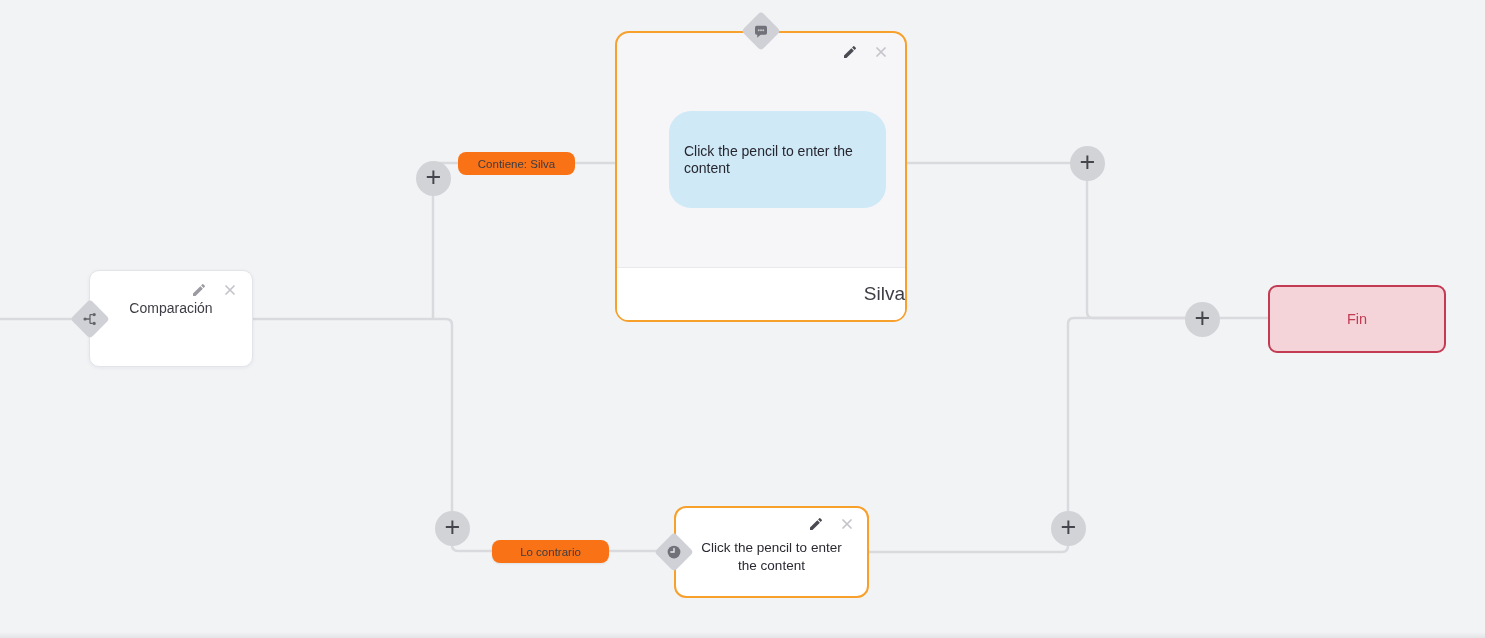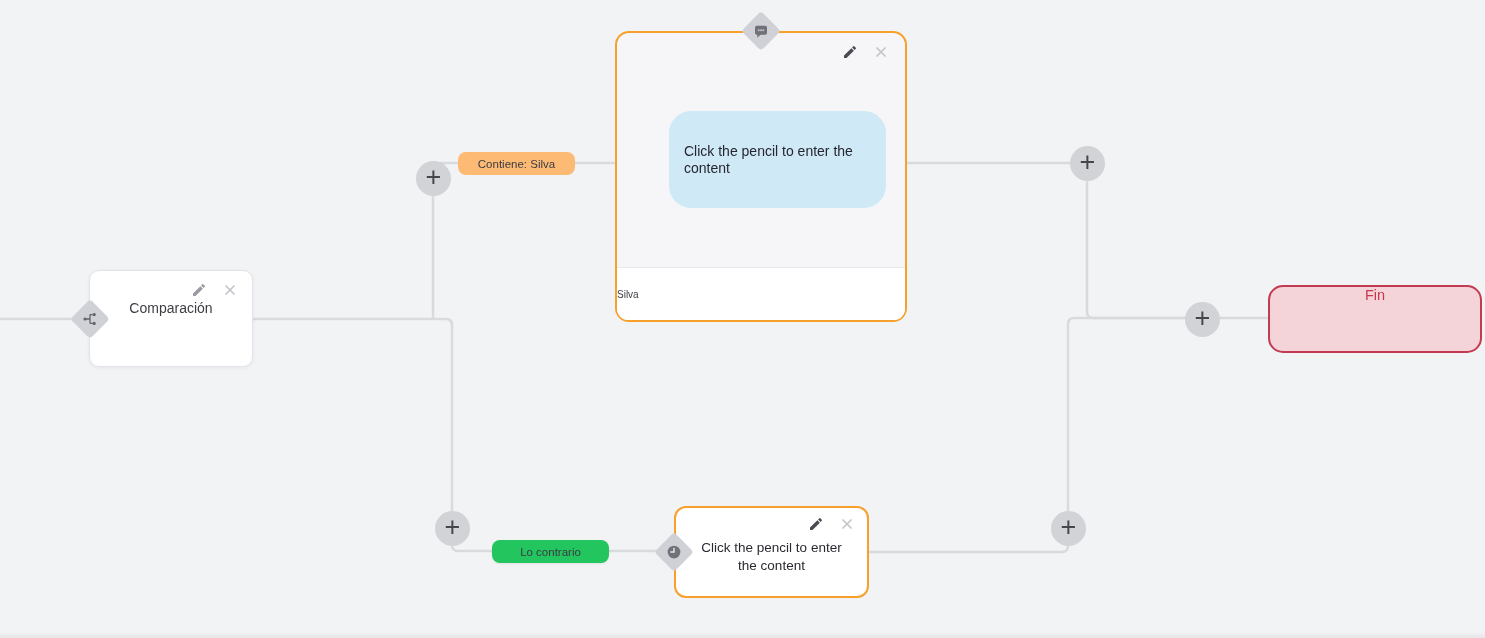--- a/index.html
+++ b/index.html
@@ -31,22 +31,22 @@
     cursor:pointer;user-select:none;
   }
 
   
   .pill{
     position:absolute;z-index:3;
     height:23px;width:117px;border-radius:8px;
     display:flex;align-items:center;justify-content:center;
     font-size:11.5px;color:#3b3b43;white-space:nowrap;
   }
-  .pill.gray{background:#fdba74;}
-  .pill.white{background:#22c55e;box-shadow:0 1px 2px rgba(20,20,40,.08);}
+  .pill.gray{background:#f97316;}
+  .pill.white{background:#f97316;box-shadow:0 1px 2px rgba(20,20,40,.08);}
 
   
   .node{position:absolute;box-sizing:border-box;z-index:2;gap:7px;}
   .icons{position:absolute;display:flex;gap:15px;z-index:5;}
   .icon-btn{width:16px;height:16px;cursor:pointer;display:block;}
   .pencil-dark{color:#4a4a52;}
   .pencil-gray{color:#9a9aa2;}
   .xicon{color:#c4c4ca;}
 
   .diamond{
@@ -81,41 +81,41 @@
   .node-message .body{flex:1;position:relative;border-radius:11px 11px 0 0;}
   .node-message .bubble{
     position:absolute;left:52px;top:78px;width:217px;height:97px;
     background:#cfe9f7;border-radius:22px;
     display:flex;align-items:center;box-sizing:border-box;
     padding:0 15px;font-size:14px;line-height:1.18;color:#26262e;
   }
   .node-message .footer{
     height:52px;background:#ffffff;border-top:1px solid #e9e9ec;
     border-radius:0 0 11px 11px;
-    display:flex;align-items:center;justify-content:flex-start;
-    font-size:10px;color:#3d3d45;
+    display:flex;align-items:center;justify-content:flex-end;
+    font-size:19px;color:#3d3d45;
   }
 
   
   .node-delay{
     left:674px;top:506px;width:195px;height:92px;
     background:#ffffff;border:2.5px solid #f7a02c;border-radius:12px;
     display:flex;align-items:center;justify-content:center;
     cursor:grab;
   }
   .node-delay .ph{
     padding:14px 16px 4px;text-align:center;
     font-size:13.5px;line-height:1.3;color:#2a2a32;
   }
 
   
   .node-end{
-    left:1268px;top:285px;width:214px;height:68px;
-    background:#f4d4d9;border:2.5px solid #c23b53;border-radius:15px;
-    display:flex;align-items:flex-start;justify-content:center;
+    left:1268px;top:285px;width:178px;height:68px;
+    background:#f4d4d9;border:2.5px solid #c23b53;border-radius:9px;
+    display:flex;align-items:center;justify-content:center;
     font-size:14.5px;color:#c23b53;
     cursor:grab;
   }
 </style>
 </head>
 <body>
 
 <div class="canvas">
 
   <svg class="connectors" width="1485" height="638" viewBox="0 0 1485 638">

